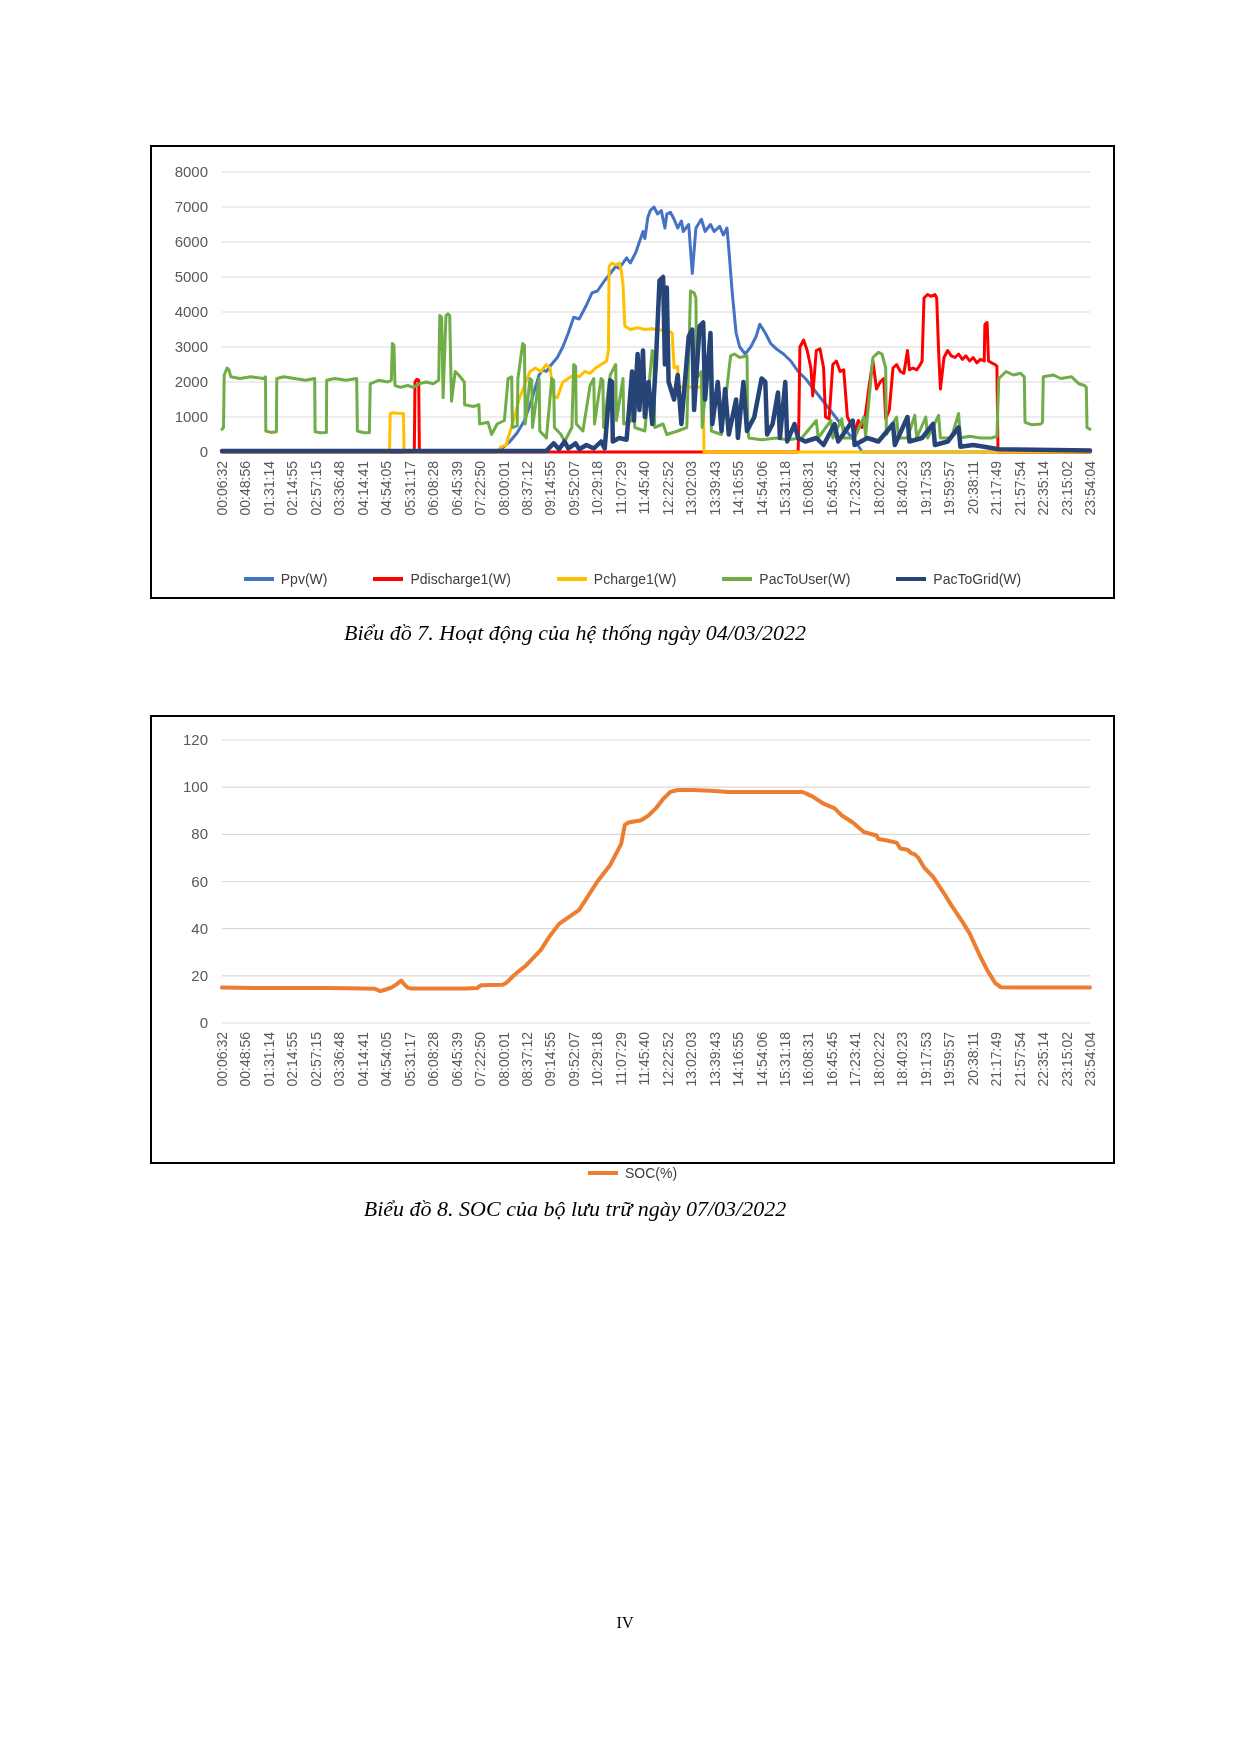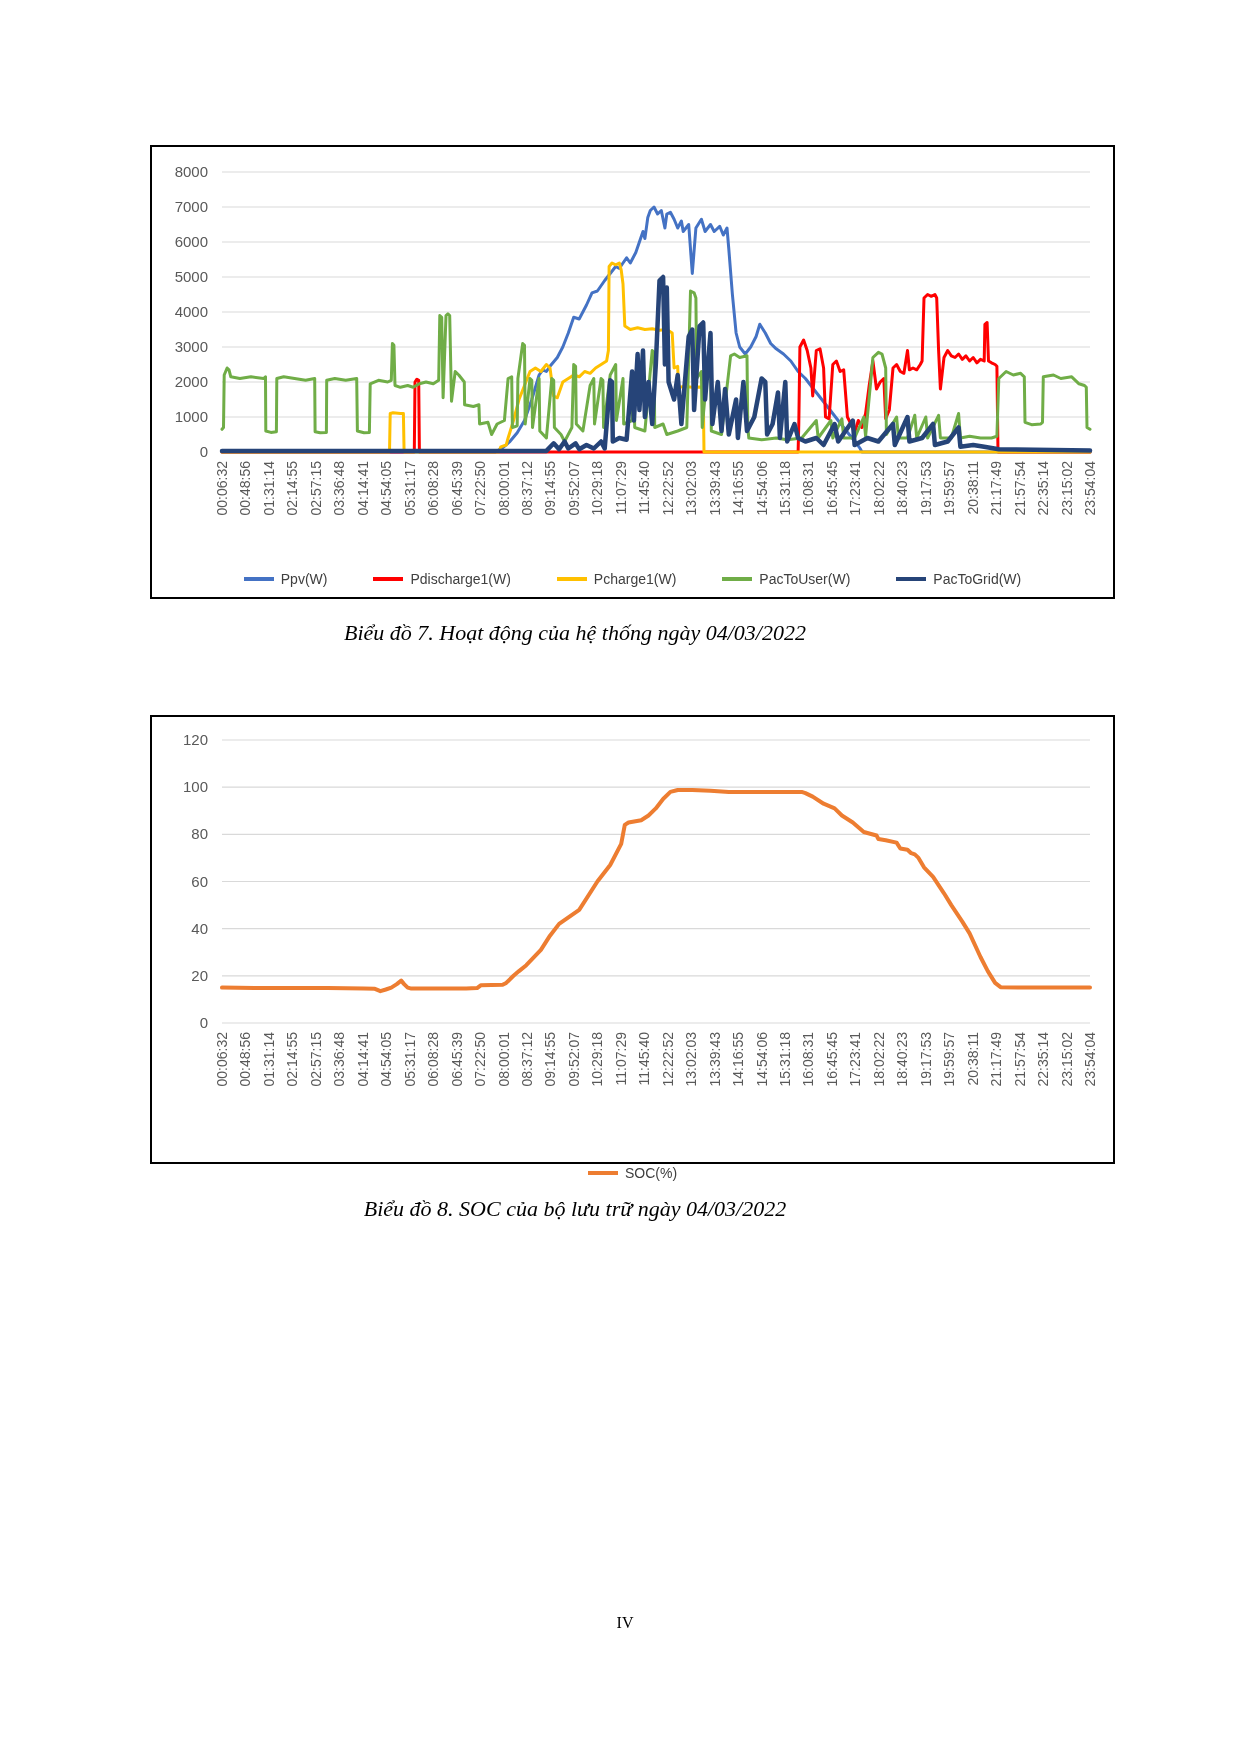--- a/index.html
+++ b/index.html
@@ -173,17 +173,17 @@
         <polyline points="70.0,270.6 102.5,271.1 139.0,271.1 175.5,271.1 212.0,271.6 222.9,271.8 228.4,274.2 233.8,272.5 239.3,270.6 244.8,267.1 249.2,263.6 252.1,267.1 255.7,270.6 259.4,271.6 284.9,271.6 314.1,271.6 325.1,271.1 328.7,268.3 350.6,267.8 354.2,265.9 361.5,258.8 367.0,254.1 374.3,248.2 388.9,232.9 398.0,218.7 407.1,206.9 427.2,192.8 445.4,164.5 458.2,148.0 469.2,126.8 472.8,107.9 476.5,105.5 489.2,103.2 496.5,98.5 503.8,91.4 511.1,82.0 518.4,74.9 525.7,73.0 540.3,73.0 558.5,73.7 576.8,74.9 595.0,74.9 613.3,74.9 631.5,74.9 649.7,74.9 653.4,76.1 660.7,79.6 671.6,86.7 682.6,91.4 689.9,98.5 700.8,105.5 711.8,115.0 724.5,118.5 726.4,122.0 733.7,123.2 744.6,125.6 748.3,131.5 755.5,132.7 759.2,136.2 762.8,137.4 766.5,140.9 772.0,150.3 781.1,159.8 792.0,176.3 799.3,188.1 810.3,204.6 817.6,216.4 828.5,240.0 835.8,254.1 843.1,265.9 848.6,270.2 868.6,270.6 905.1,270.6 938.0,270.6" fill="none" stroke="#ED7D31" stroke-width="4" stroke-linejoin="round" stroke-linecap="round"></polyline>
       </svg>
     <div class="legend">
         <span class="legend-item">
           <span class="legend-swatch" style="background: rgb(237, 125, 49);"></span>
           <span>SOC(%)</span>
         </span>
       </div>
   </section>
 
-  <p class="caption" id="caption-8">Biểu đồ 8. SOC của bộ lưu trữ ngày 04/03/2022</p>
+  <p class="caption" id="caption-8">Biểu đồ 8. SOC của bộ lưu trữ ngày 07/03/2022</p>
 
   <div class="page-number">IV</div>
 
 </div>
 
 </body></html>

